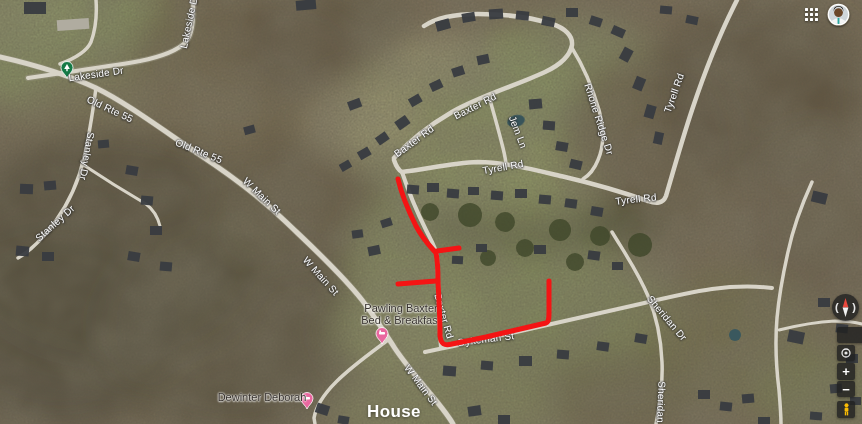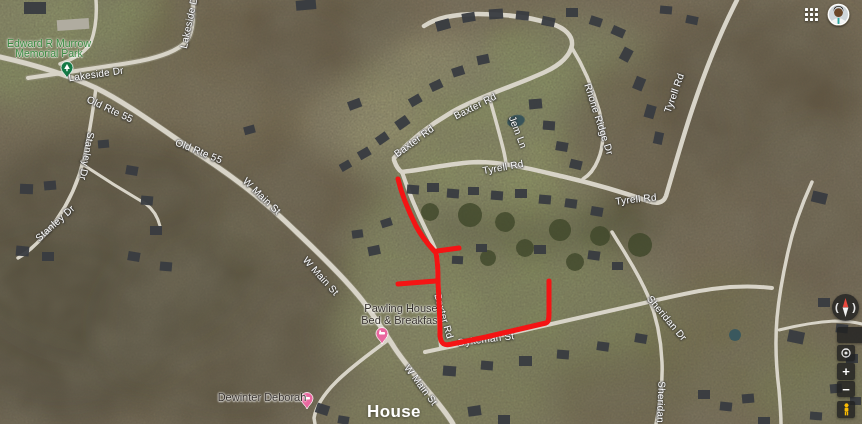--- a/index.html
+++ b/index.html
@@ -250,26 +250,22 @@
       <span class="road-label" style="left: 414px; top: 141px; transform: translate(-50%, -50%) rotate(-36deg);">Baxter Rd</span>
       <span class="road-label" style="left: 444px; top: 316px; transform: translate(-50%, -50%) rotate(74deg);">Baxter Rd</span>
       <span class="road-label" style="left: 518px; top: 132px; transform: translate(-50%, -50%) rotate(69deg);">Jem Ln</span>
       <span class="road-label" style="left: 599px; top: 119px; transform: translate(-50%, -50%) rotate(72deg);">Rhone Ridge Dr</span>
       <span class="road-label" style="left: 503px; top: 167px; transform: translate(-50%, -50%) rotate(-10deg);">Tyrell Rd</span>
       <span class="road-label" style="left: 636px; top: 199px; transform: translate(-50%, -50%) rotate(-6deg);">Tyrell Rd</span>
       <span class="road-label" style="left: 674px; top: 93px; transform: translate(-50%, -50%) rotate(-70deg);">Tyrell Rd</span>
       <span class="road-label" style="left: 486px; top: 339px; transform: translate(-50%, -50%) rotate(-7deg);">Dykeman St</span>
       <span class="road-label" style="left: 667px; top: 318px; transform: translate(-50%, -50%) rotate(50deg);">Sheridan Dr</span>
       <span class="road-label" style="left: 661px; top: 409px; transform: translate(-50%, -50%) rotate(92deg);">Sheridan Dr</span>
-      <div class="place-label park" style="left: 49px; top: 38px;">
-        <div>Edward R Murrow</div>
-        <div>Memorial Park</div>
-      </div>
       <div class="place-label poi" style="left: 401px; top: 303px;">
-        <div>Pawling House</div>
+        <div>Pawling Baxter</div>
         <div>Bed &amp; Breakfast</div>
       </div>
       <div class="place-label poi" style="left: 262px; top: 392px;">
         <div>Dewinter Deborah</div>
       </div>
     </div>
 
   <svg id="route-svg" width="862" height="424" viewBox="0 0 862 424">
     <path class="route" d="M398,179 C402,196 407,208 416,226 C424,241 431,247 436,253 C438,262 438,272 438,282 C439,300 440,318 440,336 C441,344 444,346 452,344 L486,337 L546,323 C549,322 549,318 549,312 L549,281" stroke="#f41414"></path>
     <path class="route" d="M437,251 L459,248" stroke="#f41414"></path>

